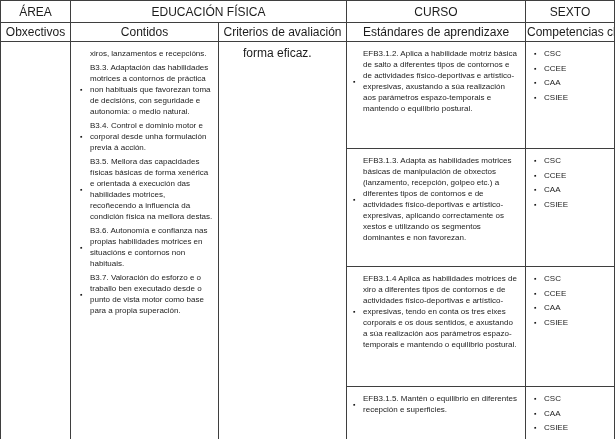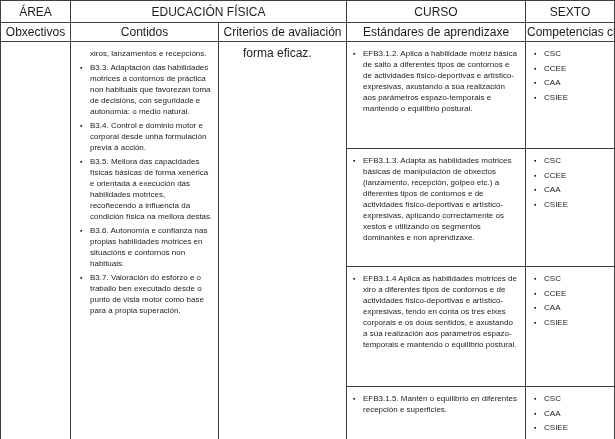--- a/index.html
+++ b/index.html
@@ -28,21 +28,21 @@
     text-align: center;
     vertical-align: middle;
     font-size: 12px;
     padding: 2px 1px;
     white-space: nowrap;
   }
   tr.h1 { height: 22px; }
   tr.h2 { height: 18px; }
   .li {
     display: flex;
-    align-items: flex-start;
+    align-items: center;
     margin-bottom: 3px;
     font-size: 8px;
     line-height: 11px;
   }
   .bullet {
     flex: 0 0 10px;
     width: 10px;
     font-size: 7px;
     line-height: 11px;
     text-align: left;
@@ -151,21 +151,21 @@
               </div>
         </div>
       </td>
     </tr>
 
     <tr class="sub2">
       <td class="standard-cell">
         <div class="inner">
           <div class="li">
             <span class="bullet">▪</span>
-            <span class="txt">EFB3.1.3. Adapta as habilidades motrices básicas de manipulación de obxectos (lanzamento, recepción, golpeo etc.) a diferentes tipos de contornos e de actividades físico-deportivas e artístico-expresivas, aplicando correctamente os xestos e utilizando os segmentos dominantes e non aprendizaxe.</span>
+            <span class="txt">EFB3.1.3. Adapta as habilidades motrices básicas de manipulación de obxectos (lanzamento, recepción, golpeo etc.) a diferentes tipos de contornos e de actividades físico-deportivas e artístico-expresivas, aplicando correctamente os xestos e utilizando os segmentos dominantes e non favorezan.</span>
           </div>
         </div>
       </td>
       <td class="comps-cell">
         <div class="inner">
           <div class="li">
                 <span class="bullet">▪</span>
                 <span class="txt">CSC</span>
               </div>
           <div class="li">

